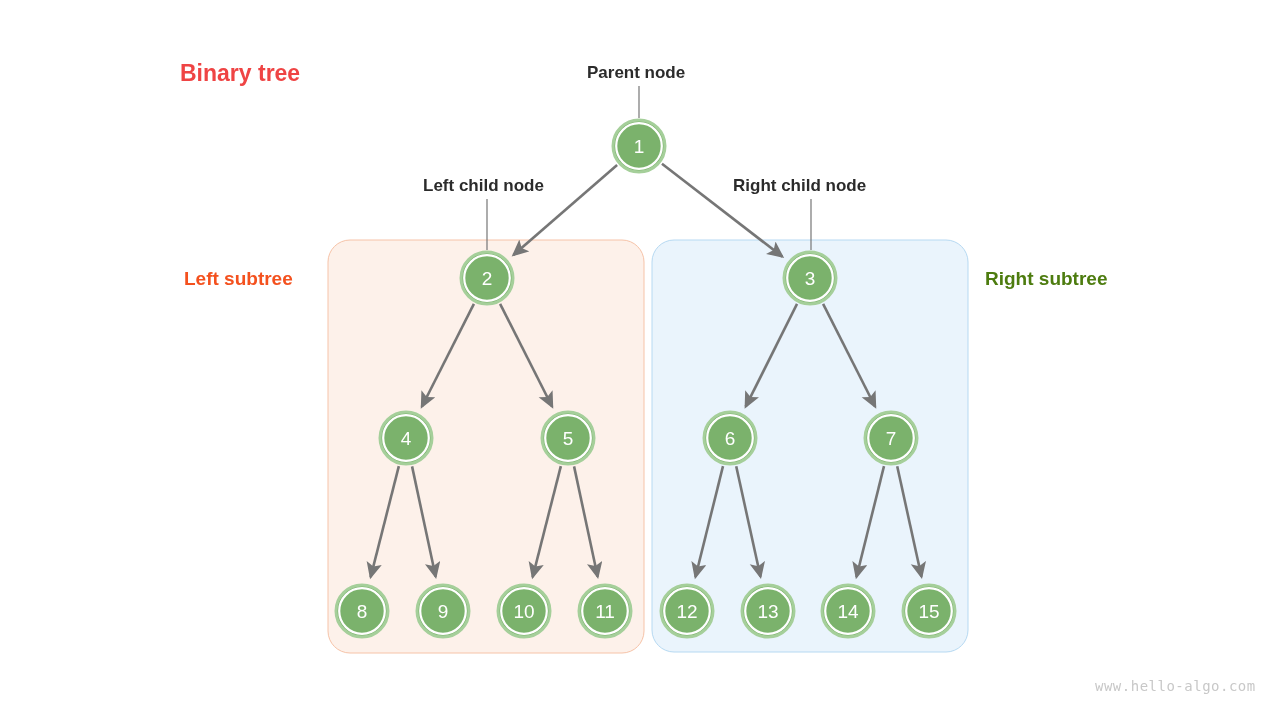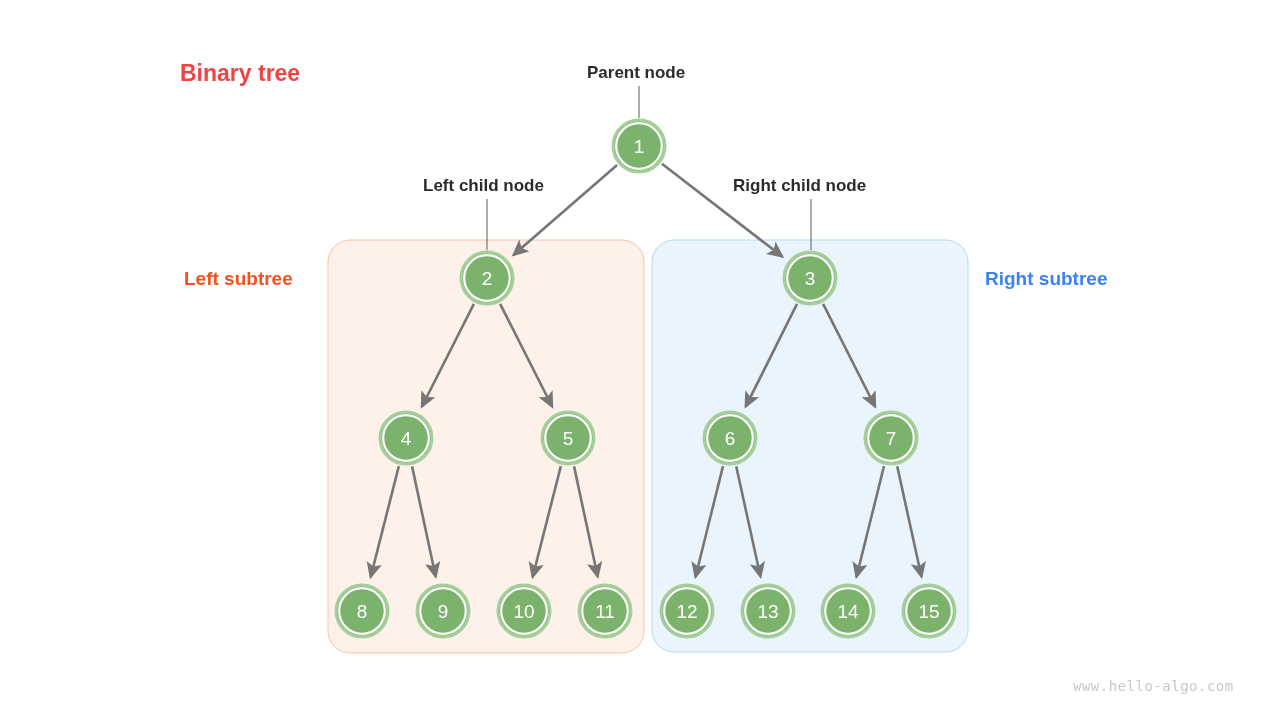--- a/index.html
+++ b/index.html
@@ -24,29 +24,30 @@
   }
   .label {
     position: absolute;
     font-family: "Liberation Sans", sans-serif;
     font-weight: bold;
     white-space: nowrap;
     line-height: 1;
   }
   .title-label   { font-size: 23px; color: #ef4444; }
   .left-label    { font-size: 19px; color: #f4511e; }
-  .right-label   { font-size: 19px; color: #3b82f6; text-align: right; }
+  .right-label   { font-size: 19px; color: #4d7c0f; text-align: right; }
   .anno-label    { font-size: 17px; color: #2b2b2b; }
   .watermark {
     position: absolute;
     font-family: "DejaVu Sans Mono", monospace;
     font-size: 14px;
     color: #c8c8c8;
     letter-spacing: 0.5px;
     white-space: nowrap;
+    margin-left: 22px;
   }
   .node-text {
     font-family: "Liberation Sans", sans-serif;
     font-size: 19px;
     fill: #ffffff;
     text-anchor: middle;
     dominant-baseline: central;
   }
 </style>
 </head>

